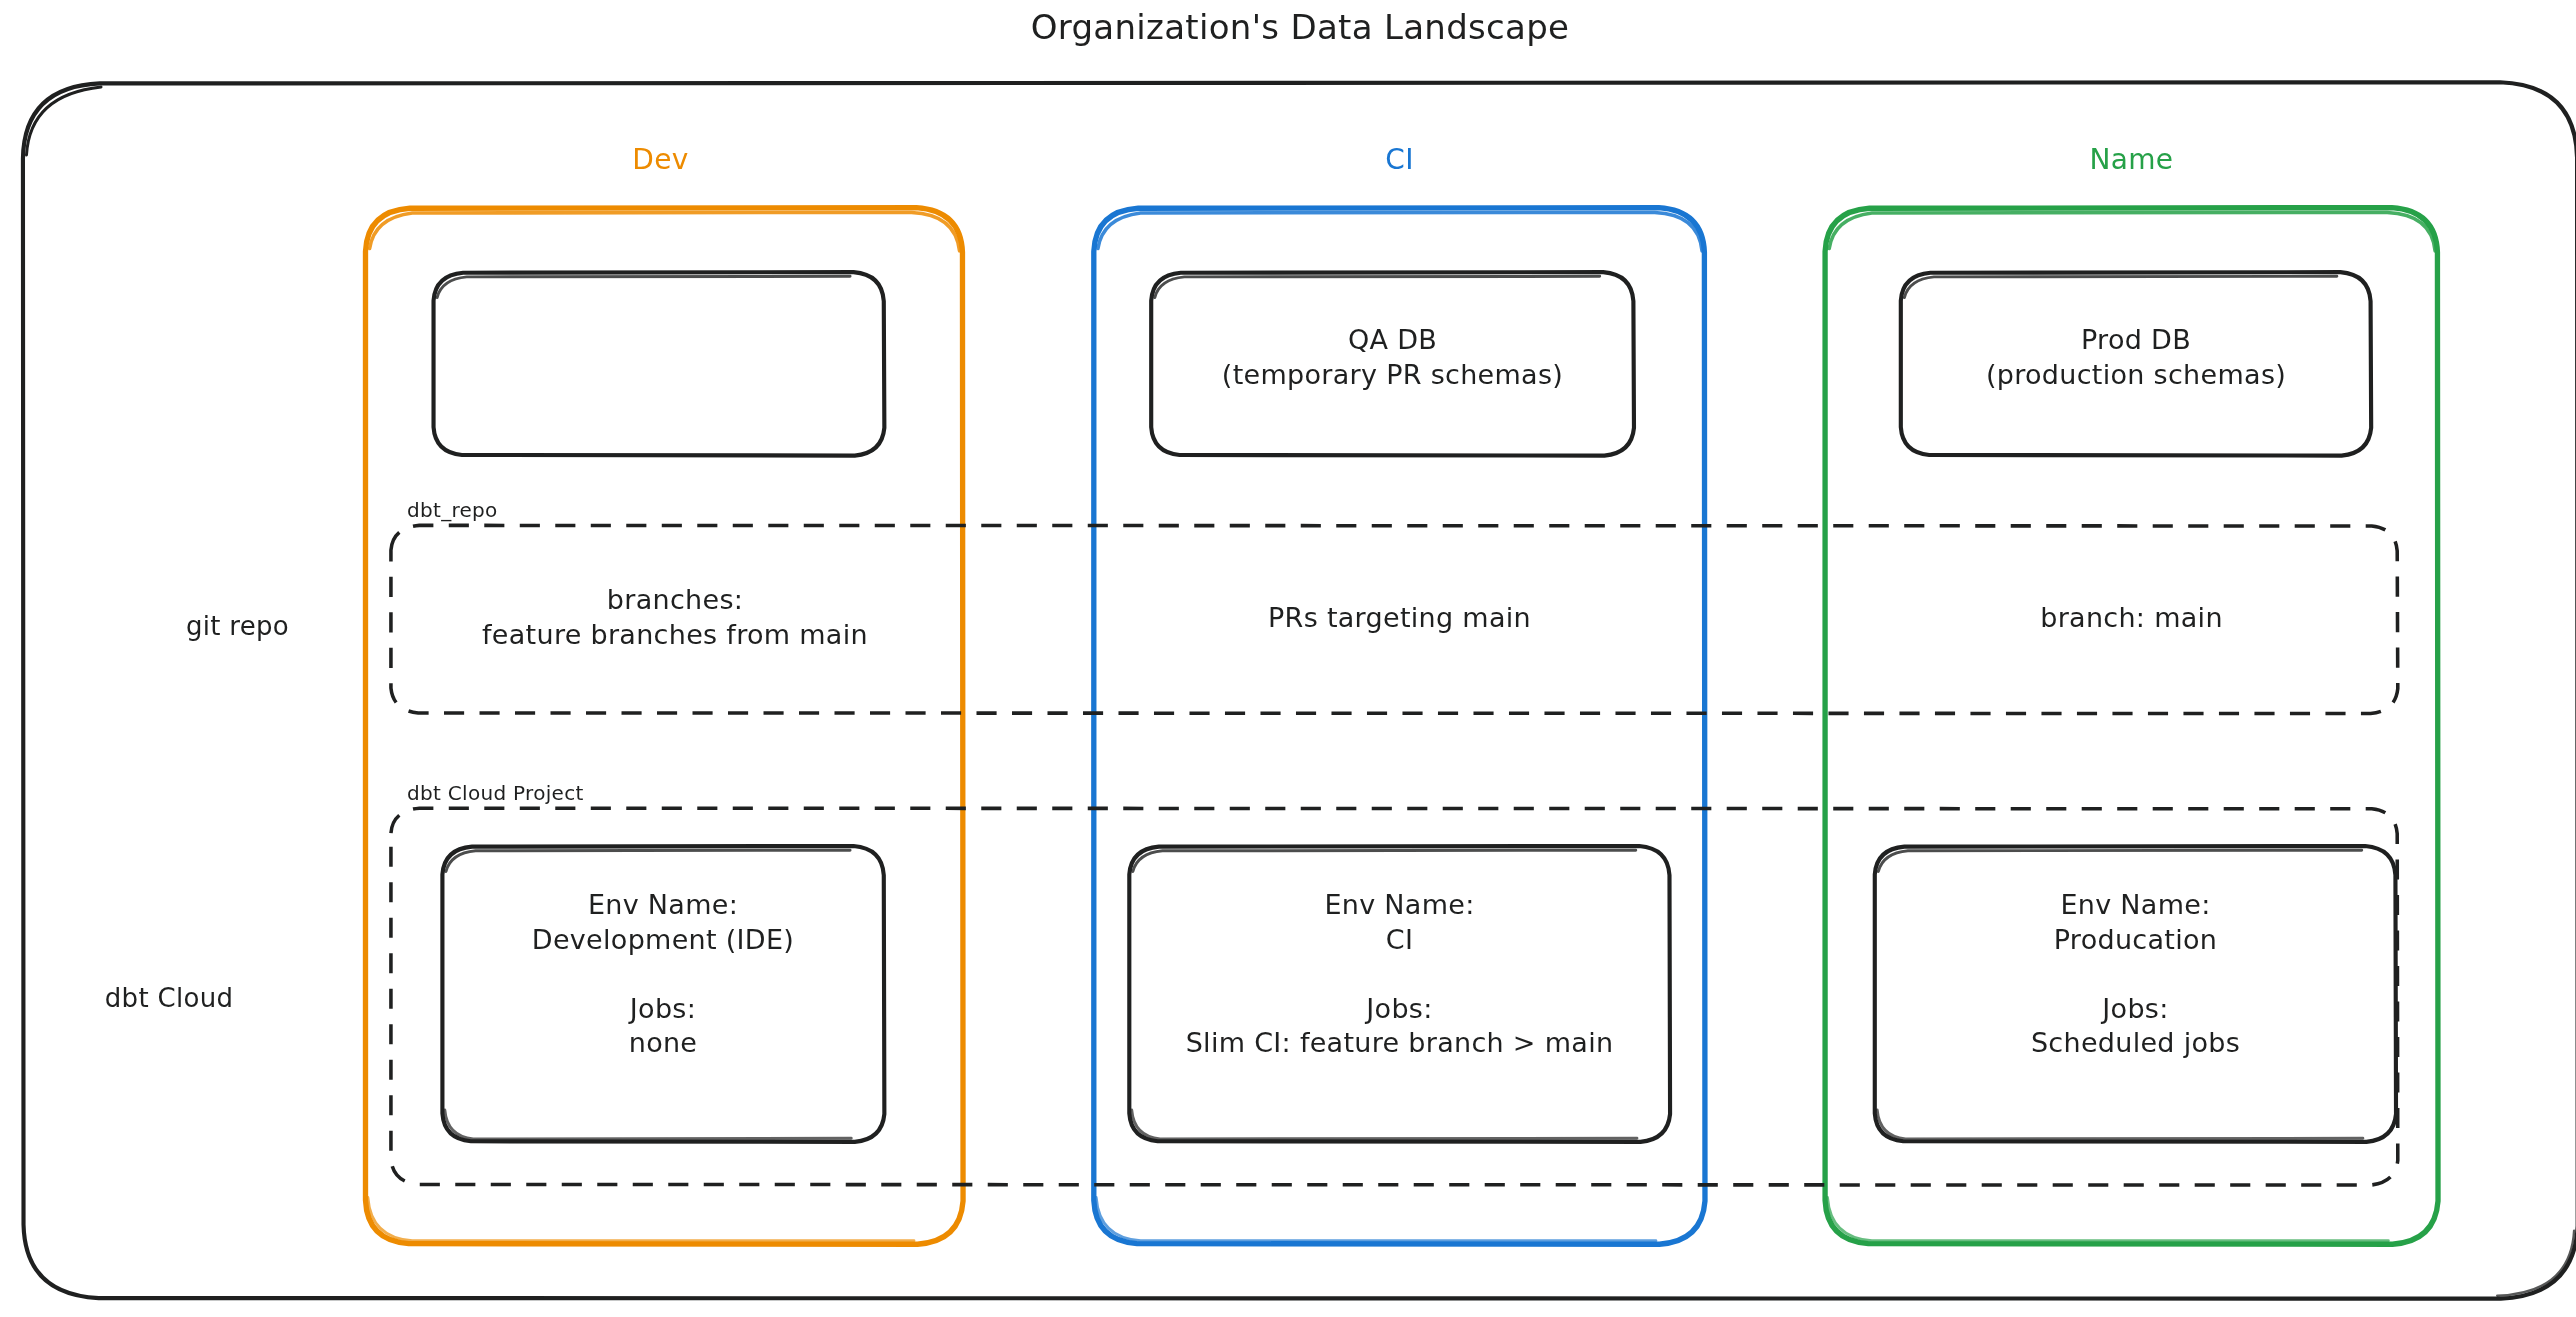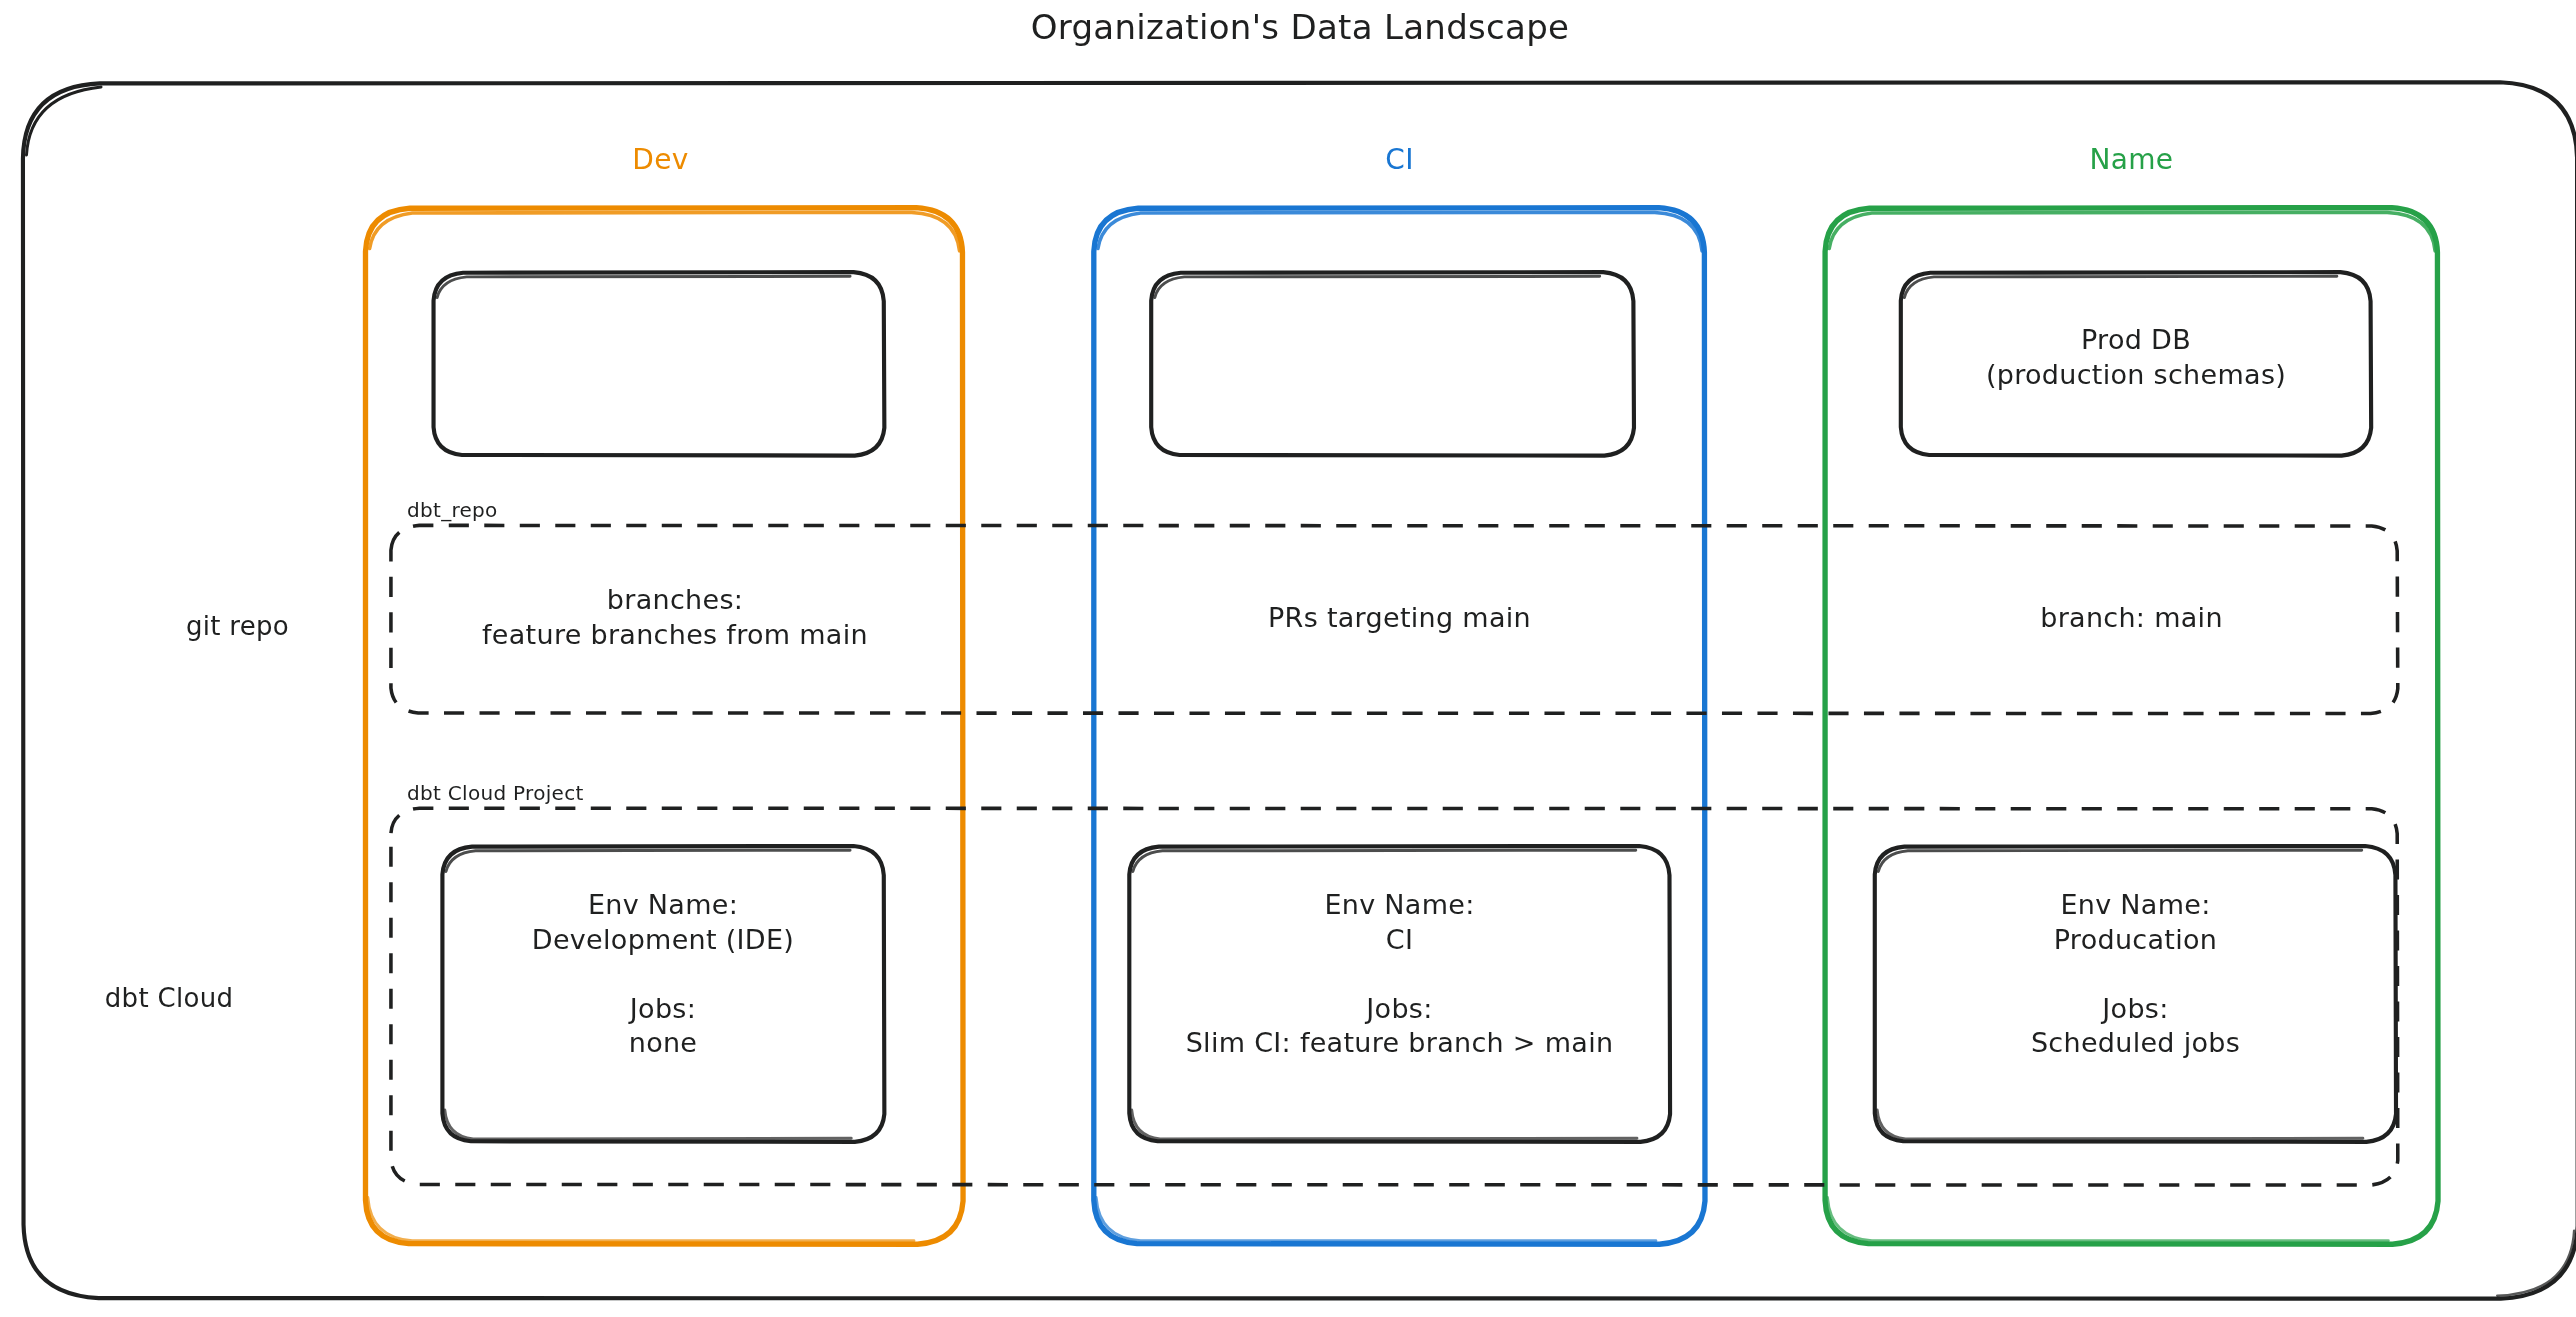--- a/index.html
+++ b/index.html
@@ -137,20 +137,22 @@
   <div class="txt colhead" style="left:530px; top:142px; width:237px; color:#ED8B00;">Dev</div>
   <div class="txt colhead" style="left:1269px; top:142px; width:237px; color:#1976D2;">CI</div>
   <div class="txt colhead" style="left:2001px; top:142px; width:237px; color:#26A148;">Name</div>
 
   <div class="txt rowlabel" style="left:17px; top:610px;text-align:right;">git repo</div>
   <div class="txt rowlabel" style="left:27px; top:982px;">dbt Cloud</div>
 
   <div class="txt clustertag" style="left:395px; top:498px; width:355px;">dbt_repo</div>
   <div class="txt clustertag" style="left:395px; top:781px; width:414px;">dbt Cloud Project</div>
 
+  <div class="txt boxtext" style="left:1139px; top:323px; width:483px;">QA DB
+(temporary PR schemas)</div>
   <div class="txt boxtext" style="left:1889px; top:323px; width:470px;">Prod DB
 (production schemas)</div>
 
   <div class="txt boxtext" style="left:379px; top:583px; width:568px;">branches:
 feature branches from main</div>
   <div class="txt boxtext" style="left:1082px; top:601px; width:611px;">PRs targeting main</div>
   <div class="txt boxtext" style="left:1813px; top:601px; width:613px;">branch: main</div>
 
   <div class="txt boxtext" style="left:430px; top:888px; width:442px;">Env Name:
 Development (IDE)

